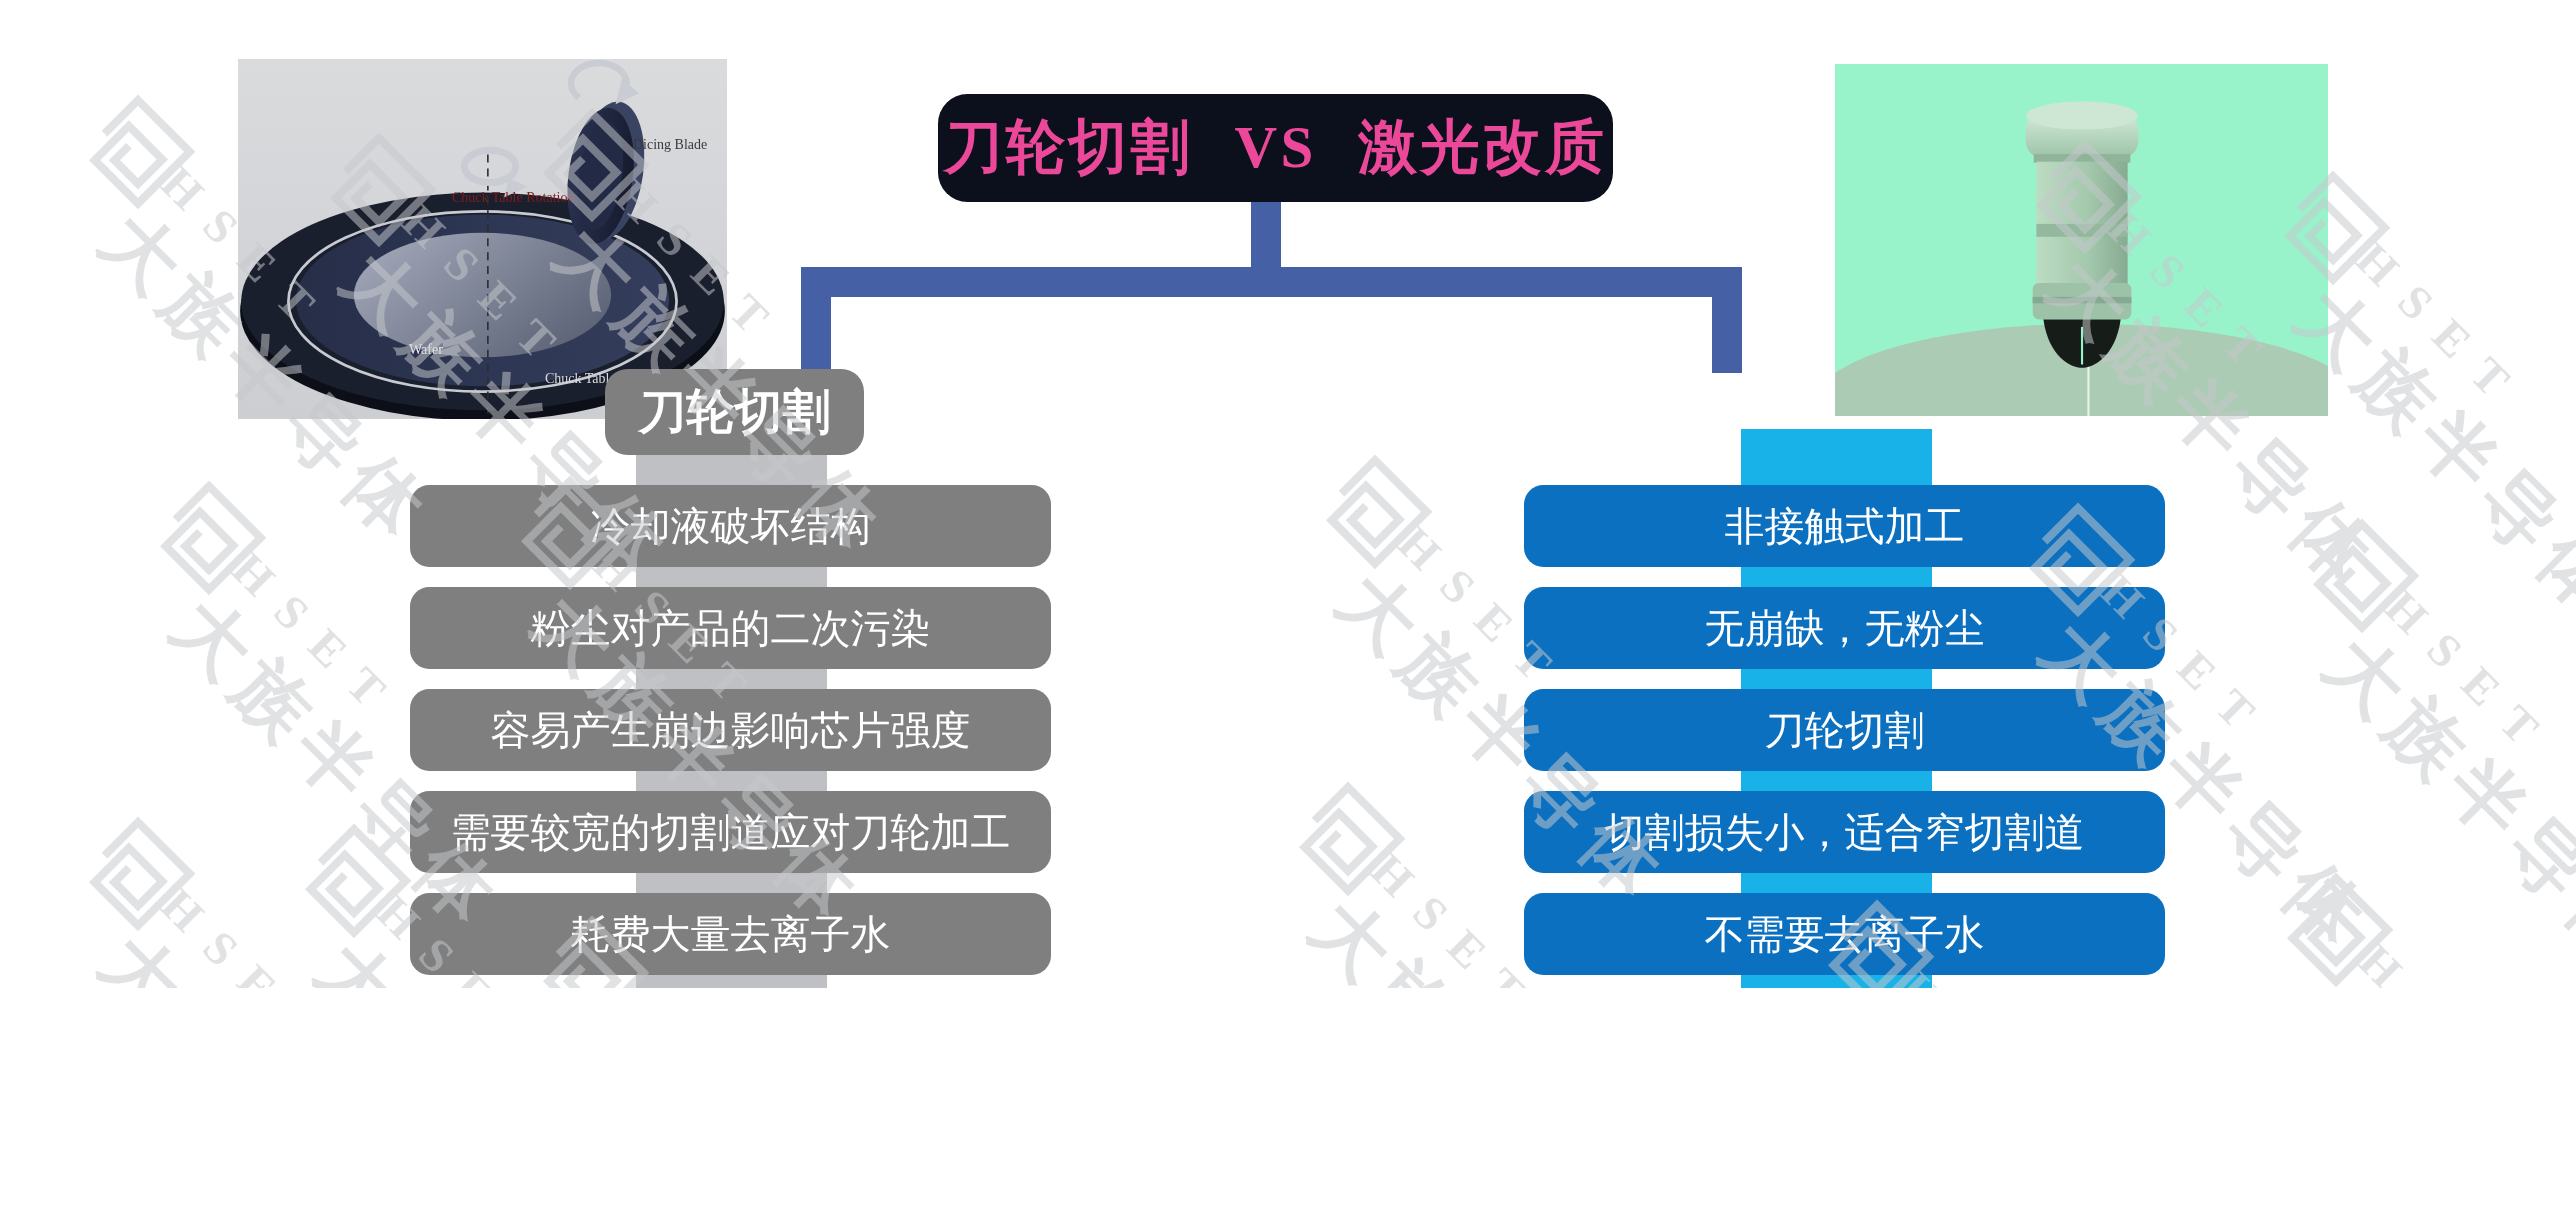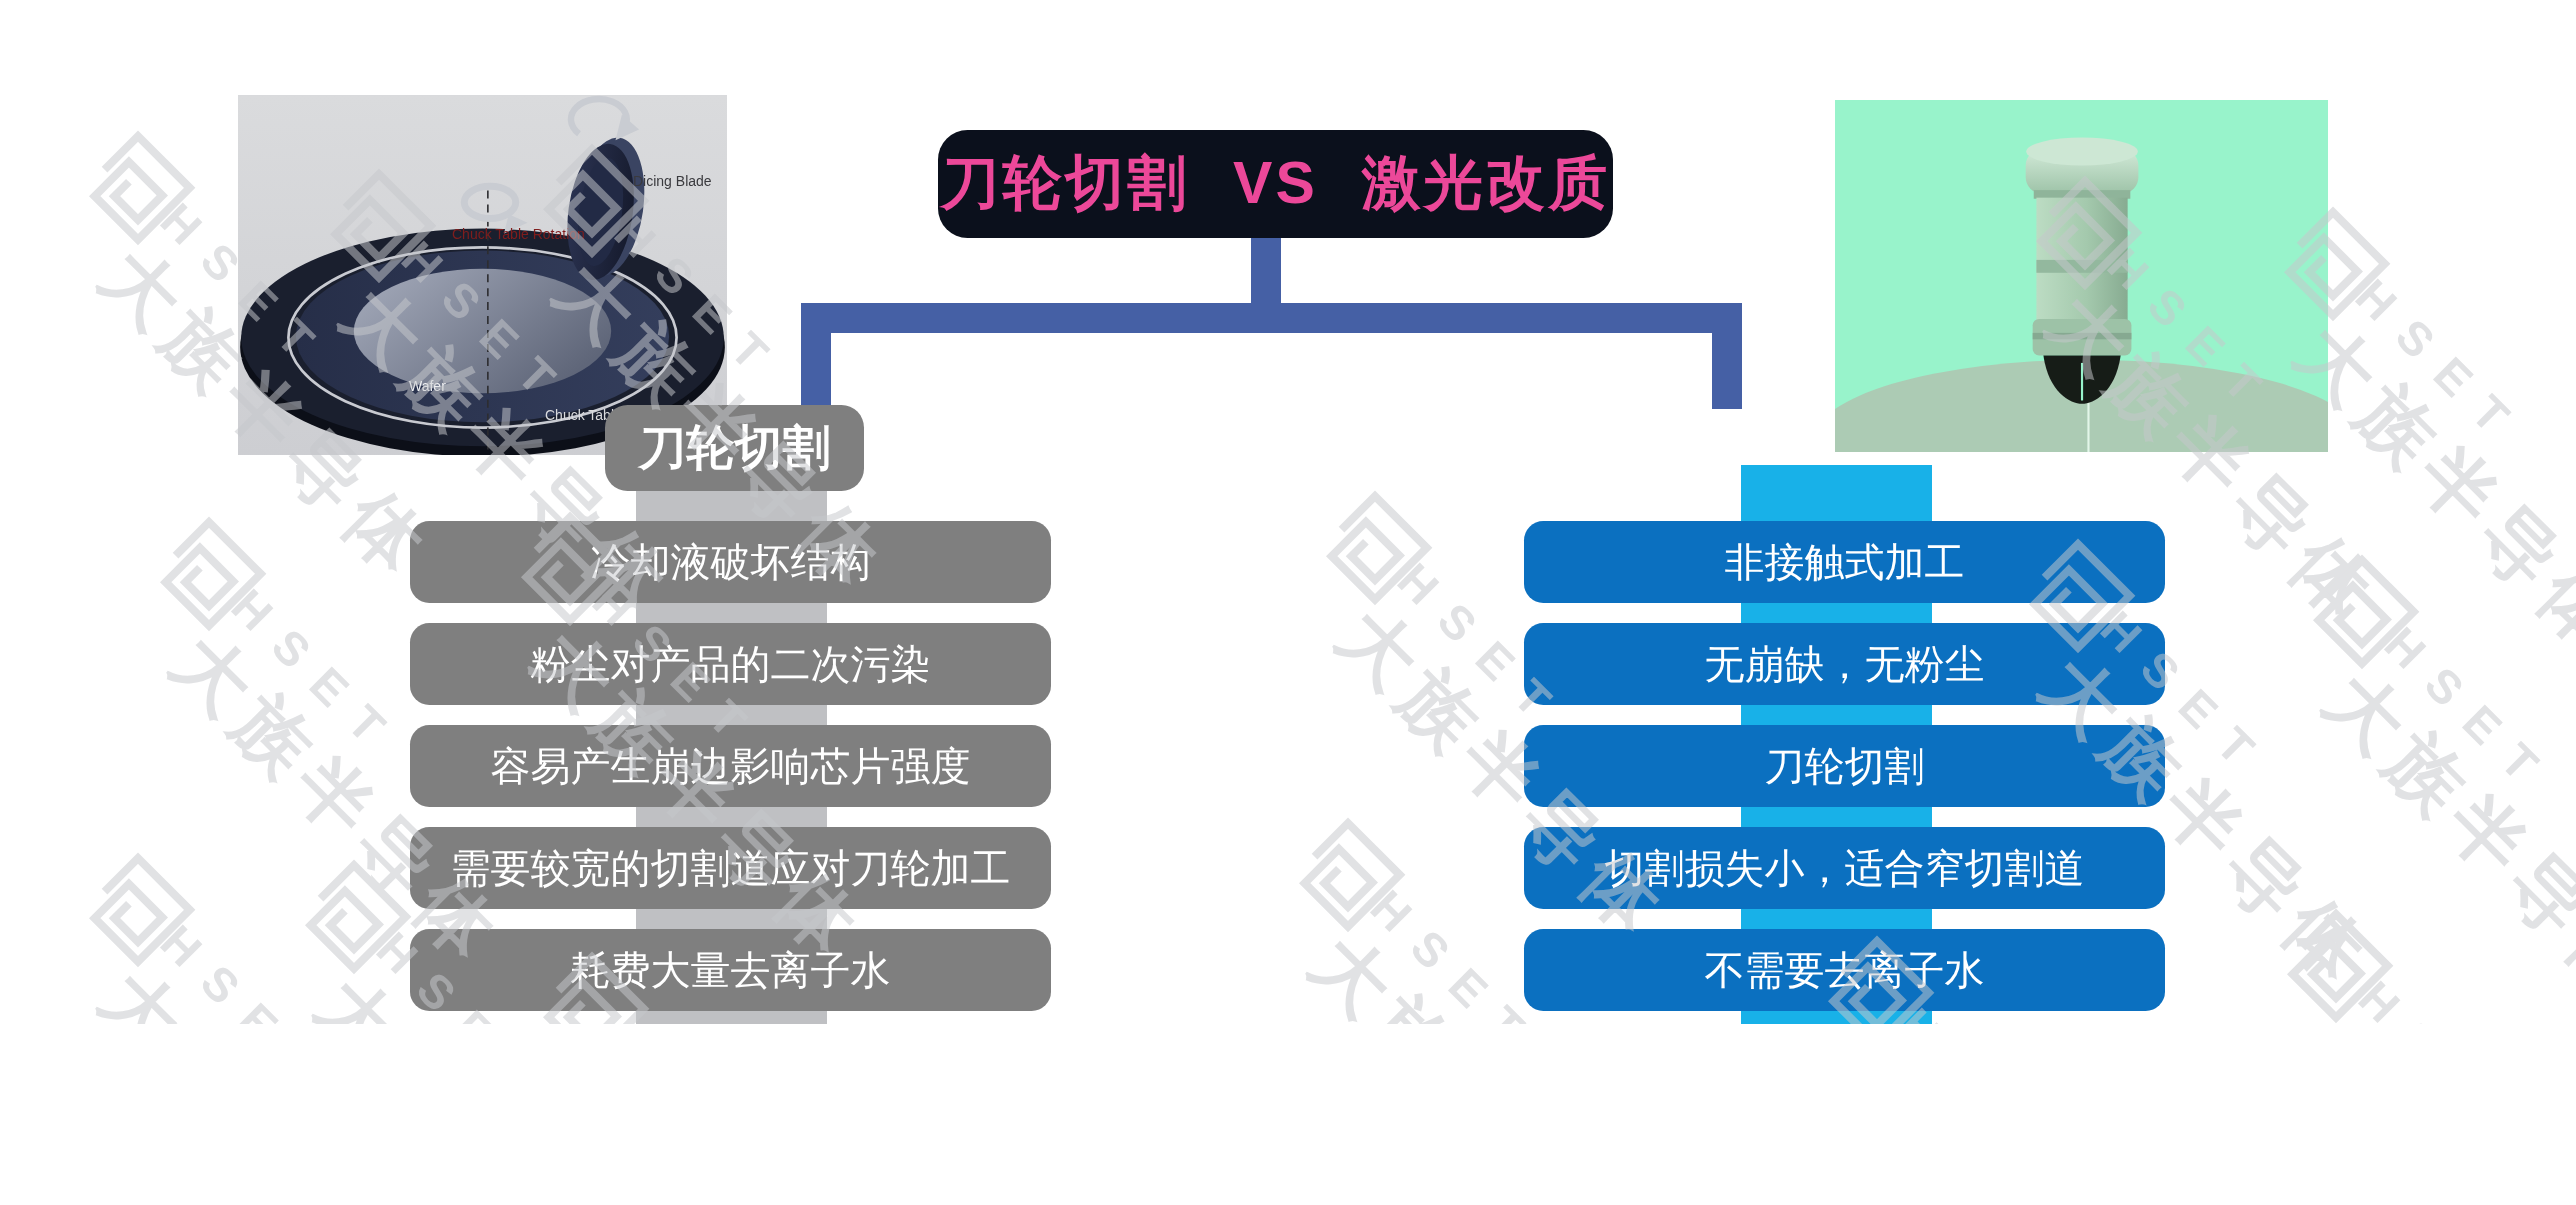--- a/index.html
+++ b/index.html
@@ -1,18 +1,18 @@
 <!DOCTYPE html>
 <html style="--title-bg: #0B101C; --connector-blue: #4560A5; --item-blue: #0B70C0; --arrow-cyan: #18B1E8; --item-gray: #7F7F7F; --arrow-gray: #BFC0C3; --figure-left-bg: #D4D5D8; --figure-right-bg: #98F3CB; --watermark-gray: #C6C8CC;font-size:8.6px"><head>
 <meta charset="utf-8">
 <style>
   html,body { margin:0; padding:0; background:#ffffff; }
   #page {
     position:relative; width:2576px; height:988px; overflow:hidden;
-    background:#ffffff; font-family:Liberation Sans, sans-serif;margin-top:36px;
+    background:#ffffff; font-family:Liberation Serif, serif;
   }
   
   .title-box {
     position:absolute; left:938px; top:94px; width:675px; height:108px;
     background:var(--title-bg); border-radius:29.5px; z-index:30;
     display:flex; align-items:center; justify-content:center;
     color:#ec4899; font-size:59px; font-weight:700; letter-spacing:3.2px; word-spacing:24px;
     white-space:nowrap;
   }
   .conn { position:absolute; background:var(--connector-blue); z-index:14; }

